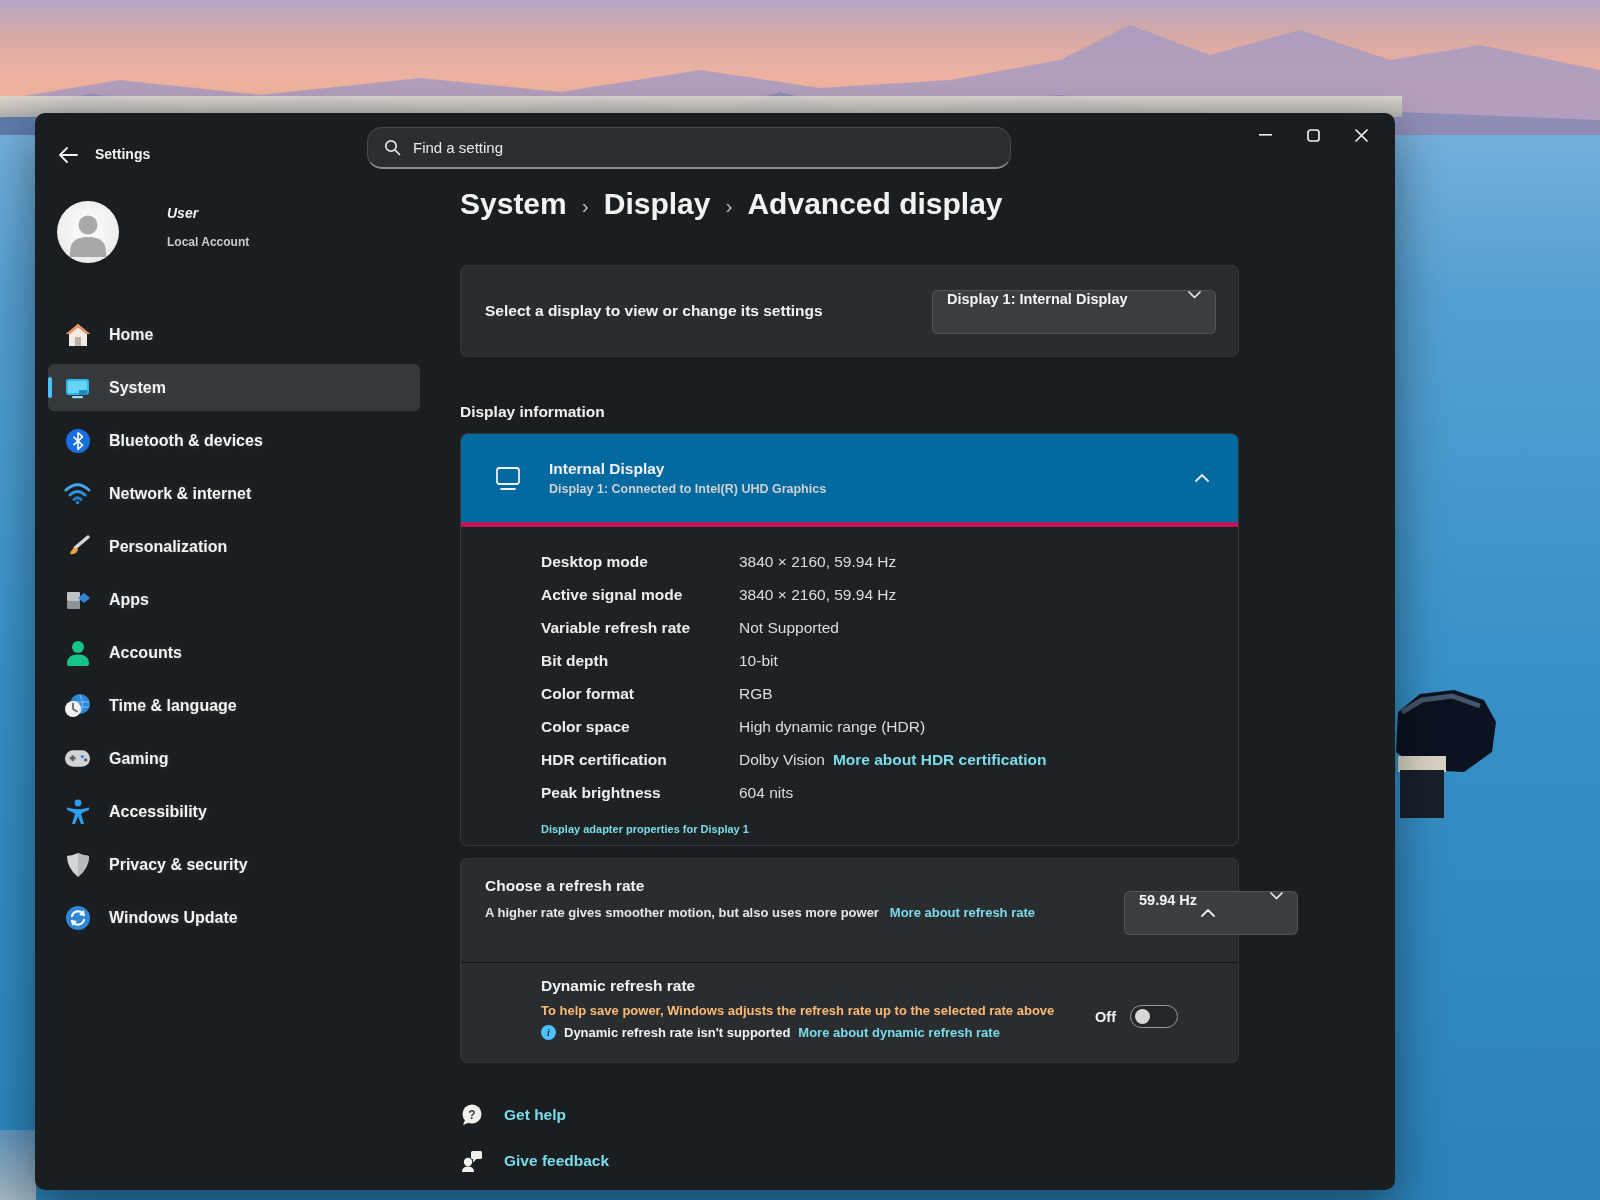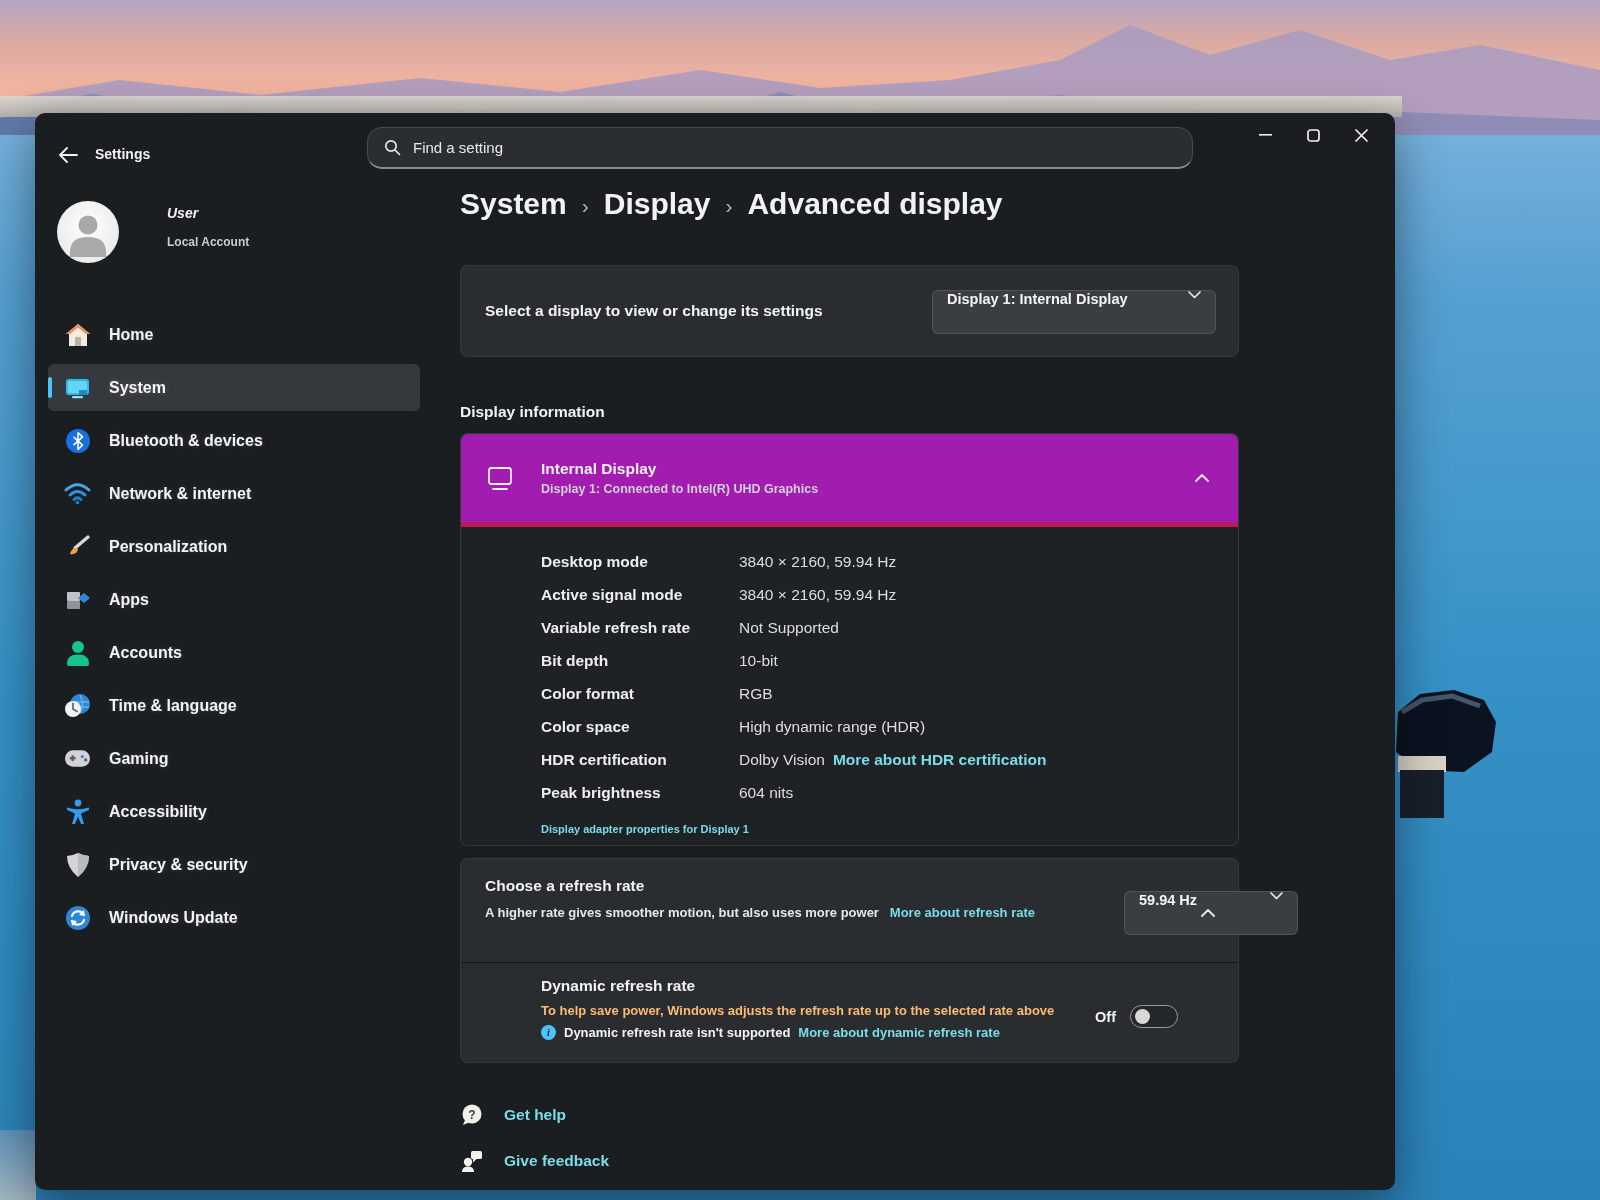--- a/index.html
+++ b/index.html
@@ -20,21 +20,21 @@
 
   
   .window { position:absolute; left:35px; top:113px; width:1360px; height:1077px;
     background:#1b1e21; border-radius:10px; box-shadow:0 18px 50px rgba(0,0,0,.45);
     color:#f2f2f2; overflow:hidden; }
 
   
   .back-btn { position:absolute; left:14px; top:26px; width:38px; height:32px; border-radius:5px;
     display:flex; align-items:center; justify-content:center; cursor:pointer; }
   .app-title { position:absolute; left:60px; top:33px; font-size:14px; font-weight:700; }
-  .search-box { position:absolute; left:332px; top:14px; width:826px; height:42px;
+  .search-box { position:absolute; left:332px; top:14px; width:644px; height:42px;
     background:#2b2e31; border:1px solid rgba(255,255,255,.14); border-bottom:2px solid rgba(255,255,255,.45);
     border-radius:15px; display:flex; align-items:center; gap:12px; padding:0 16px; cursor:text; }
   .search-box .ph { font-size:15px; color:#e9e9e9; }
   .win-controls { position:absolute; right:10px; top:4px; display:flex; }
   .win-btn { width:48px; height:36px; display:flex; align-items:center; justify-content:center; cursor:pointer; }
 
   
   .user-block { position:absolute; left:22px; top:88px; width:330px; height:70px; cursor:pointer; }
   .avatar { position:absolute; left:0; top:0; width:62px; height:62px; border-radius:50%;
     background:radial-gradient(circle at 50% 42%, #ffffff 0%, #ececec 70%, #dcdcdc 100%); overflow:hidden; }
@@ -61,22 +61,22 @@
   .card1 { top:152px; height:92px; display:flex; align-items:center; }
   .card1 .lead { margin-left:24px; font-size:15.5px; font-weight:600; }
   .dd-btn { position:absolute; display:flex; align-items:flex-start; justify-content:space-between;
     background:#3a3e42; border:1px solid rgba(255,255,255,.12); border-radius:6px; cursor:pointer;
     padding:0 14px; font-size:14.5px; font-weight:700; color:#f4f4f4; }
   .card1 .dd-btn { right:22px; top:24px; width:284px; height:44px; }
 
   .sec-head { position:absolute; left:425px; top:290px; font-size:15.5px; font-weight:700; }
 
   .card2 { top:320px; height:413px; overflow:hidden; }
-  .card2-head { position:relative; height:88px; background:#a21caf; display:flex; align-items:center;
-    padding-left:24px; gap:26px; cursor:pointer; }
+  .card2-head { position:relative; height:88px; background:#0369a1; display:flex; align-items:center;
+    padding-left:32px; gap:26px; cursor:pointer; }
   .c2-title { font-size:15.5px; font-weight:700; }
   .c2-sub { font-size:12.5px; color:#cfd1d3; margin-top:4px; font-weight:600; }
   .chev-up-btn, .chev-dn { width:32px; height:32px; display:flex; align-items:center; justify-content:center; cursor:pointer; }
   .card2-head .chev-up-btn { position:absolute; right:20px; top:28px; }
   .card2-body { height:325px; background:#1f2225; border-top:5px solid #be185d; padding:18px 0 0 80px; }
   .drow { display:flex; height:33px; align-items:center; font-size:15.5px; }
   .drow .dl { width:198px; font-weight:700; color:#eeeeee; }
   .drow .dv { color:#dddddd; font-weight:400; }
   .drow .dlink { margin-left:8px; }
   .link { color:#7adce8; font-weight:700; cursor:pointer; }

